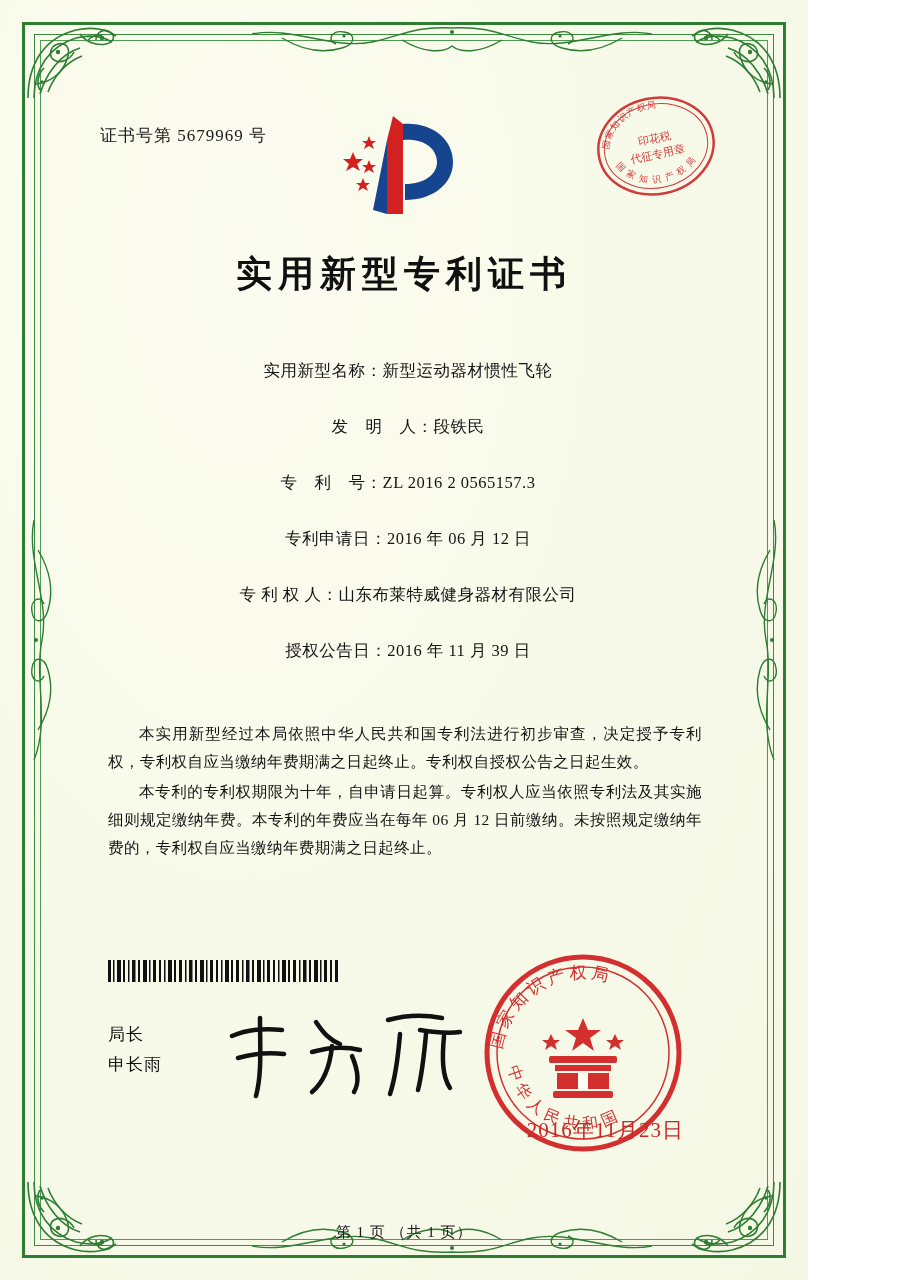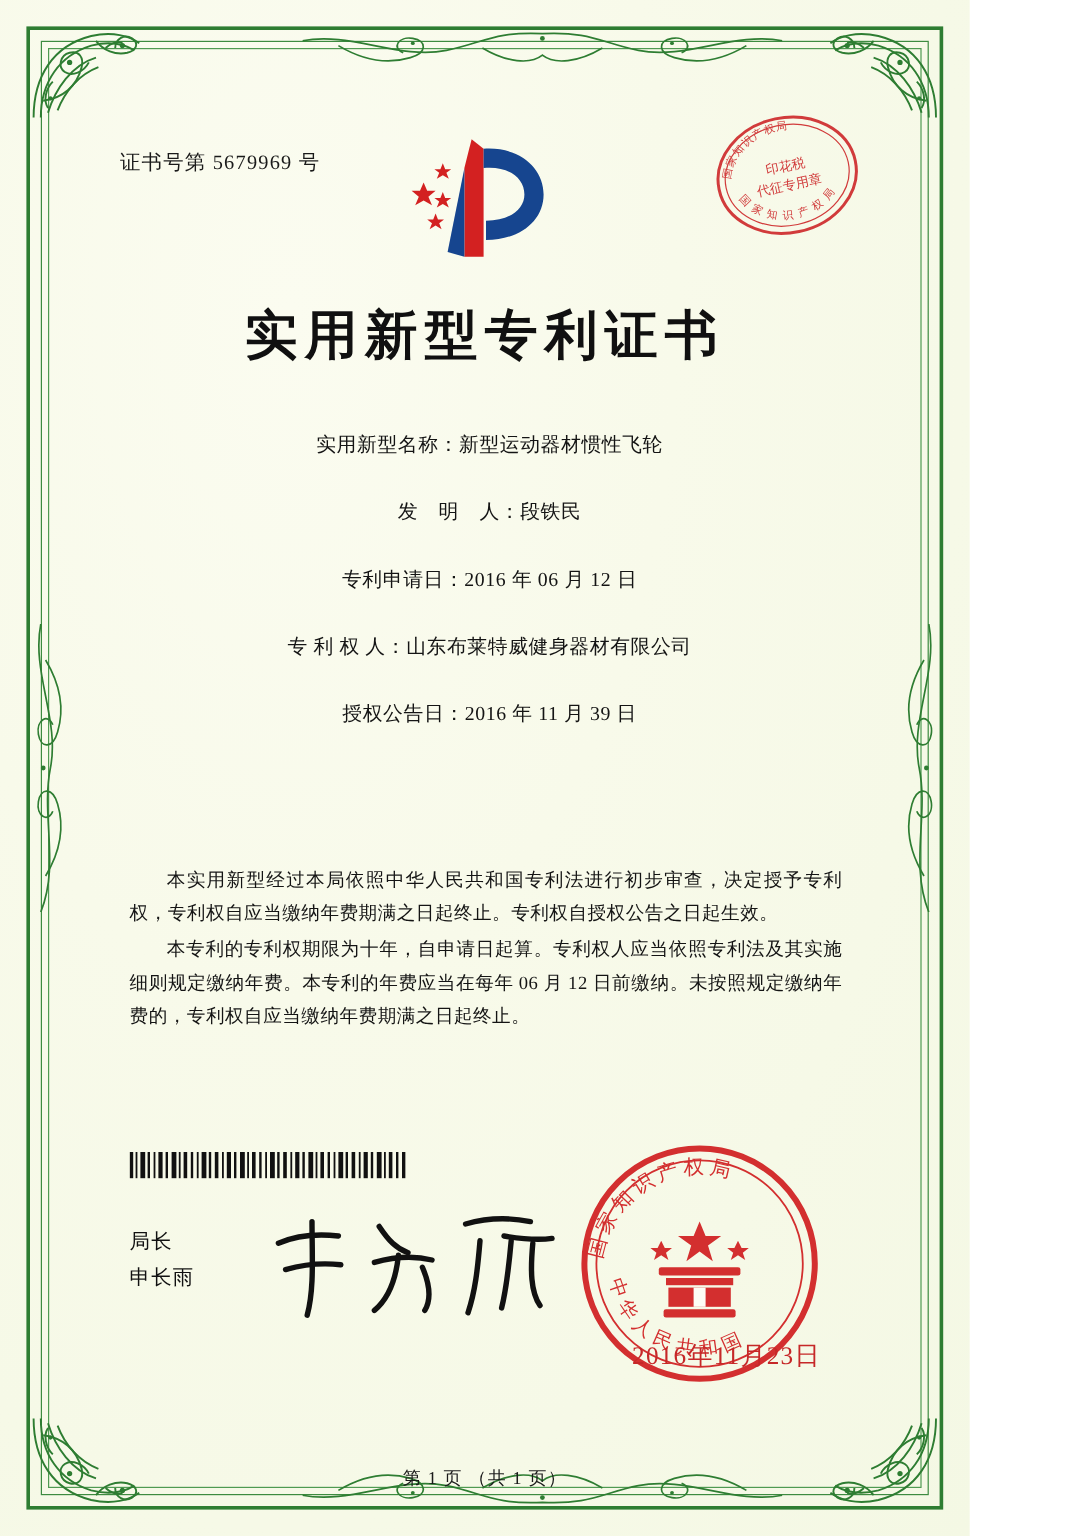--- a/index.html
+++ b/index.html
@@ -90,21 +90,21 @@
     width: 128px;
     height: 128px;
   }
   .seal-top svg { display:block; width:100%; height:100%; }
 
   .title {
     position: absolute;
     left: 0; right: 0;
     top: 190px;
     text-align: center;
-    font-size: 44px;
+    font-size: 36px;
     font-weight: bold;
     letter-spacing: 6px;
     color: #101010;
     font-family: "DejaVu Serif", "Liberation Serif", serif;
   }
 
   .fields {
     position: absolute;
     left: 48px;
     top: 300px;
@@ -372,20 +372,23 @@
     </div>
 
     <div class="title">实用新型专利证书</div>
 
     <div class="fields">
       <div class="field-row">
         <span class="field-label">实用新型名称：</span><span class="field-value">新型运动器材惯性飞轮</span>
       </div>
       <div class="field-row">
         <span class="field-label">发　明　人：</span><span class="field-value">段铁民</span>
+      </div>
+      <div class="field-row">
+        <span class="field-label">专　利　号：</span><span class="field-value">ZL 2016 2 0565157.3</span>
       </div>
       <div class="field-row">
         <span class="field-label">专利申请日：</span><span class="field-value">2016 年 06 月 12 日</span>
       </div>
       <div class="field-row">
         <span class="field-label">专 利 权 人：</span><span class="field-value">山东布莱特威健身器材有限公司</span>
       </div>
       <div class="field-row">
         <span class="field-label">授权公告日：</span><span class="field-value">2016 年 11 月 39 日</span>
       </div>

